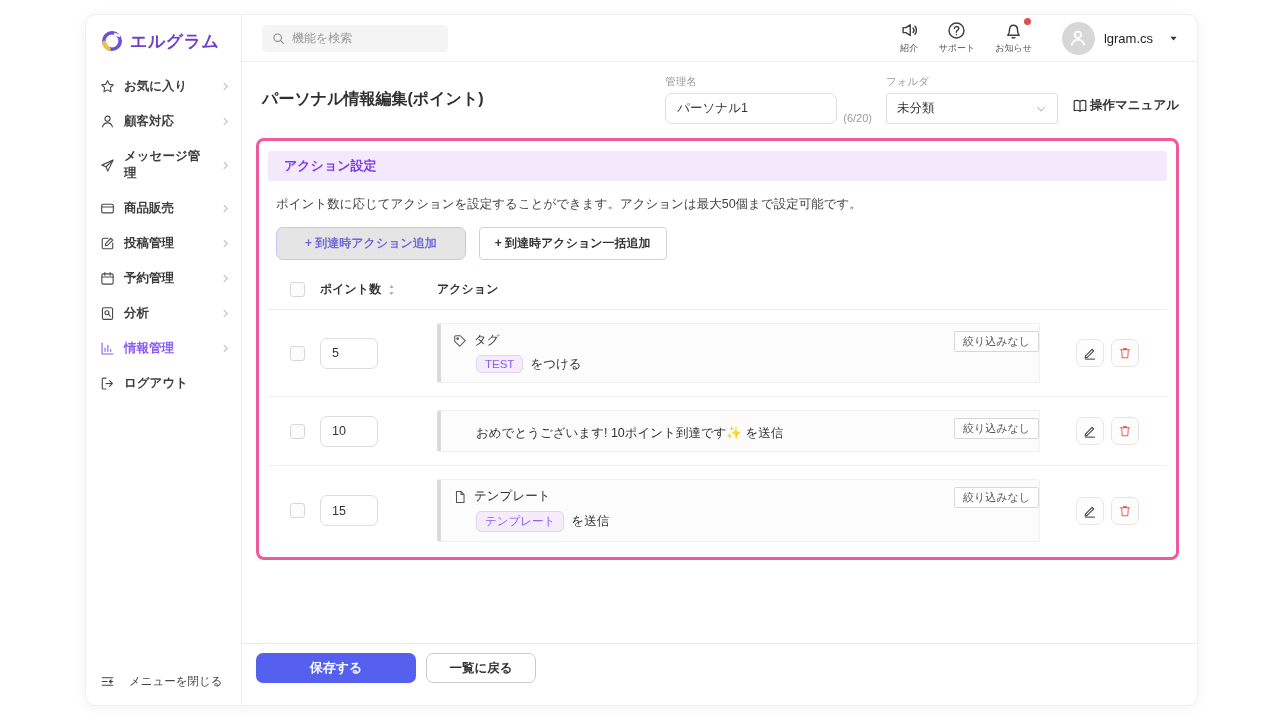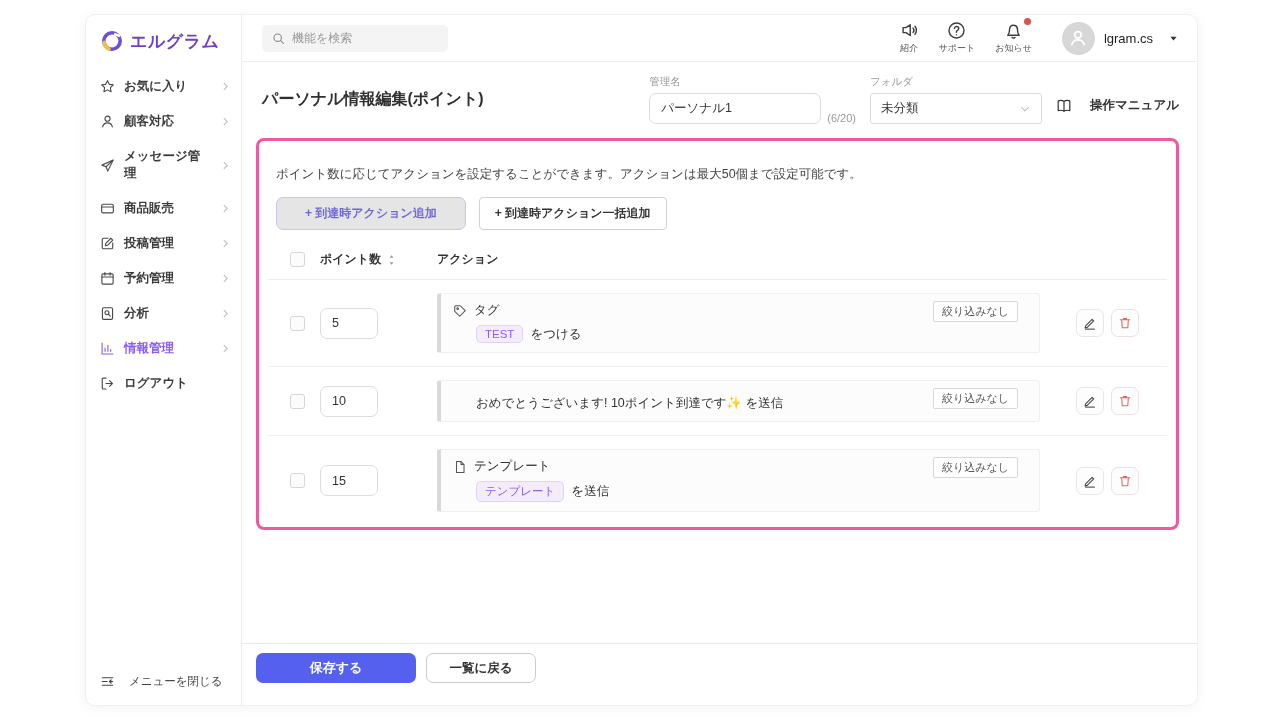--- a/index.html
+++ b/index.html
@@ -37,21 +37,21 @@
   .page-head { display:flex; align-items:flex-start; padding:13px 18px 14px 20px; }
   .page-title { font-size:16px; font-weight:bold; color:#2f2f2f; padding-top:14px; }
   .fields { margin-left:auto; display:flex; align-items:flex-start; gap:14px; }
   .field { display:flex; flex-direction:column; gap:4px; }
   .field-label { font-size:10.5px; color:#999; }
   .txt-input { width:172px; height:31px; border:1px solid #ddd; border-radius:7px; padding:0 11px; font-size:12.5px; font-family:inherit; color:#333; outline:none; background:#fff; }
   .with-counter { display:flex; align-items:flex-end; gap:6px; }
   .counter { font-size:11px; color:#9a9a9a; }
   .select { width:172px; height:31px; border:1px solid #ddd; border-radius:3px; padding:0 10px; font-size:12.5px; display:flex; align-items:center; background:#fff; cursor:pointer; }
   .select .chev { margin-left:auto; color:#b5b5b5; display:flex; }
-  .manual { display:flex; align-items:center; gap:18px; font-size:12.5px; font-weight:600; color:#333; margin-top:22px; cursor:pointer; }
+  .manual { display:flex; align-items:center; gap:2px; font-size:12.5px; font-weight:600; color:#333; margin-top:22px; cursor:pointer; }
 
   
   .panel { margin:0 18px 0 14px; border:3px solid #ed5a9d; border-radius:8px; background:#fff; padding:10px 9px 2px 9px; }
   .panel-banner { background:#f3e9fb; border-radius:3px; padding:6px 16px; font-size:13px; font-weight:bold; color:#7c3aed; }
   .panel-desc { font-size:12.5px; color:#444; margin:15px 8px 14px 8px; }
   .panel-btns { display:flex; gap:13px; margin:0 8px 4px 8px; }
   .btn-add { background:#e5e5e5; border:1px solid #c9c3ef; color:#6f67d9; font-weight:bold; font-size:12px; border-radius:7px; padding:7px 28px; cursor:pointer; font-family:inherit; }
   .btn-bulk { background:#fff; border:1px solid #d2d2d2; color:#333; font-weight:bold; font-size:12px; border-radius:4px; padding:7px 15px; cursor:pointer; font-family:inherit; }
 
   .thead { display:flex; align-items:center; padding:11px 28px 11px 22px; margin-top:10px; border-bottom:1px solid #ececec; font-size:12px; font-weight:bold; color:#333; }
@@ -59,21 +59,21 @@
   .sortctl { display:flex; color:#9a9a9a; cursor:pointer; }
   .chk { appearance:none; width:15px; height:15px; border:1px solid #d7d7d7; border-radius:3px; background:#fcfcfc; cursor:pointer; flex:none; }
   .trow { display:flex; align-items:center; padding:13px 28px 13px 22px; border-bottom:1px solid #f1f1f1; }
   .trow:last-child { border-bottom:none; }
   .pts-input { width:58px; height:31px; border:1px solid #ddd; border-radius:7px; padding:0 11px; font-size:12.5px; font-family:inherit; color:#333; margin-left:15px; outline:none; }
   .action-card { margin-left:59px; width:603px; background:#fcfcfc; border:1px solid #f0f0f0; border-left:4px solid #d9d9d9; border-radius:3px; padding:8px 12px 9px 12px; position:relative; }
   .ac-type { display:flex; align-items:center; gap:7px; font-size:12.5px; color:#333; }
   .ac-type .aicon { display:flex; color:#555; }
   .ac-line2 { margin:6px 0 0 23px; font-size:12.5px; color:#333; display:flex; align-items:center; gap:7px; }
   .pill { background:#f5ecfb; border:1px solid #e2d3f3; color:#8b5cf6; font-size:11.5px; padding:2px 8px; border-radius:5px; }
-  .filter-badge { position:absolute; top:7px; right:21px; border:1px solid #d8d8d8; background:#fff; color:#555; font-size:11px; padding:2px 8px; border-radius:2px; }
+  .filter-badge { position:absolute; top:7px; right:0; border:1px solid #d8d8d8; background:#fff; color:#555; font-size:11px; padding:2px 8px; border-radius:2px; }
   .row-actions { margin-left:auto; display:flex; gap:7px; }
   .sq-btn { width:28px; height:28px; border:1px solid #e7e7e7; border-radius:7px; background:#fdfdfd; display:flex; align-items:center; justify-content:center; cursor:pointer; color:#444; }
   .sq-btn.danger { color:#d66; border-color:#efe0e0; }
 
   .spacer { flex:1; }
   .footer { border-top:1px solid #eaeaea; padding:9px 18px 22px 14px; display:flex; gap:10px; }
   .btn-save { width:160px; height:30px; background:#5560ee; color:#fff; border:none; border-radius:7px; font-size:13px; font-weight:bold; cursor:pointer; font-family:inherit; }
   .btn-back { width:110px; height:30px; background:#fff; color:#333; border:1px solid #ccc; border-radius:7px; font-size:12.5px; font-weight:bold; cursor:pointer; font-family:inherit; }
 
   svg { display:block; }
@@ -317,20 +317,21 @@
                 <path d="M8 3.4C6.6 2.4 4.2 2.3 2.2 2.8v9.8c2-.5 4.4-.4 5.8.6 1.4-1 3.8-1.1 5.8-.6V2.8c-2-.5-4.4-.4-5.8.6z"></path>
                 <path d="M8 3.4v9.8"></path>
               </svg>
             </span>
           <span>操作マニュアル</span>
         </div>
       </div>
     </div>
 
     <div class="panel">
+      <div class="panel-banner">アクション設定</div>
       <div class="panel-desc">ポイント数に応じてアクションを設定することができます。アクションは最大50個まで設定可能です。</div>
       <div class="panel-btns">
         <button class="btn-add">+ 到達時アクション追加</button>
         <button class="btn-bulk">+ 到達時アクション一括追加</button>
       </div>
 
       <div class="thead">
         <input type="checkbox" class="chk" style="">
         <span class="col-points">
           <span>ポイント数</span>

